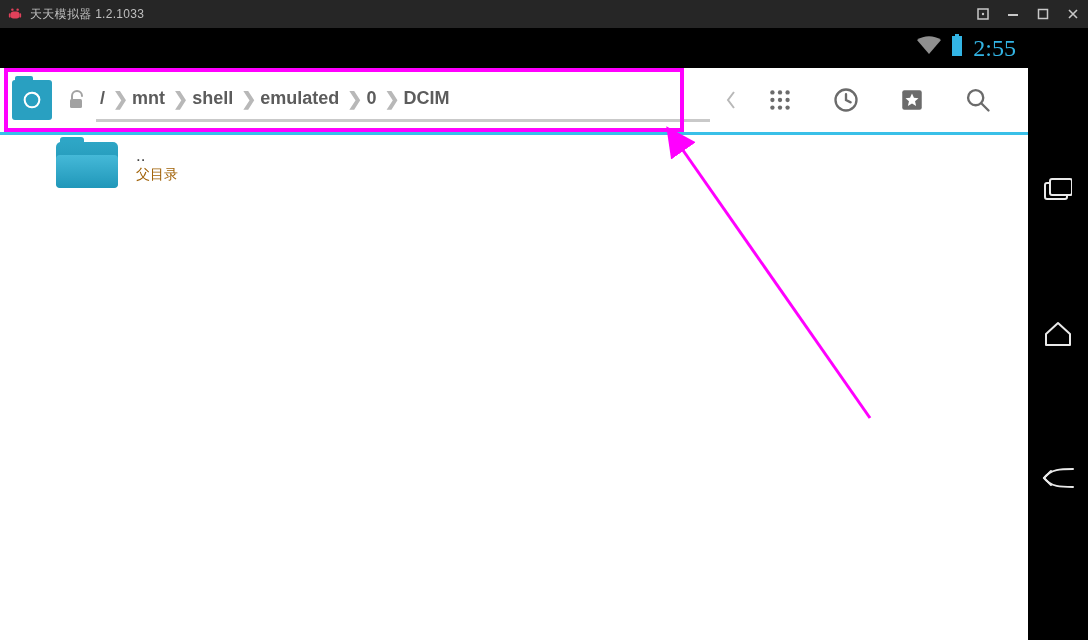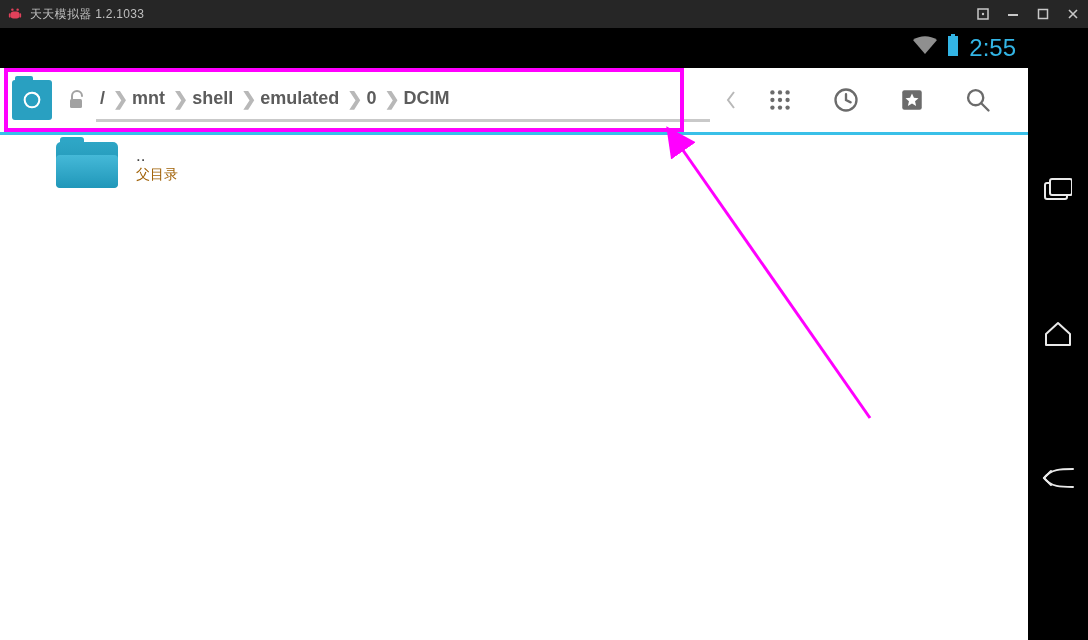--- a/index.html
+++ b/index.html
@@ -15,21 +15,21 @@
     .titlebar .spacer { flex:1; }
     .titlebar .winbtn { width:30px; height:28px; display:flex; align-items:center; justify-content:center; color:#c8c8c8; }
     .titlebar .winbtn svg { display:block; }
 
     .stage { flex:1; display:flex; background:#000; }
 
     .device { display:flex; flex-direction:column; width:1028px; height:100%; }
 
     
     .statusbar { height:40px; background:#000; display:flex; align-items:center; justify-content:flex-end; color:#33B5E5; padding-right:12px; gap:10px; font-size:24px; font-weight:300; }
-    .statusbar .clock { font-family:Liberation Sans, sans-serif; }
+    .statusbar .clock { font-family:Liberation Serif, serif; }
 
     
     .app { flex:1; background:#fff; display:flex; flex-direction:column; position:relative; }
     .toolbar { height:64px; display:flex; align-items:center; padding-left:12px; padding-right:18px; gap:2px; }
     .toolbar .appicon { width:40px; height:40px; border-radius:3px; background:#29A0C1; position:relative; display:flex; align-items:center; justify-content:center; margin-right:6px; }
     .toolbar .appicon .tab { position:absolute; top:-4px; left:3px; width:18px; height:8px; border-radius:2px; background:#29A0C1; }
     .toolbar .lock { width:34px; display:flex; align-items:center; justify-content:center; color:#a2a2a2; }
     .breadcrumbs { flex:1; display:flex; align-items:center; height:44px; overflow:hidden; border-bottom:3px solid #c9c9c9; margin-right:4px;}
     .crumb { display:flex; align-items:center; gap:4px; color:#5c5c5c; font-weight:600; font-size:18px; padding:0 4px; white-space:nowrap; }
     .crumb .sep { color:#b8b8b8; }

